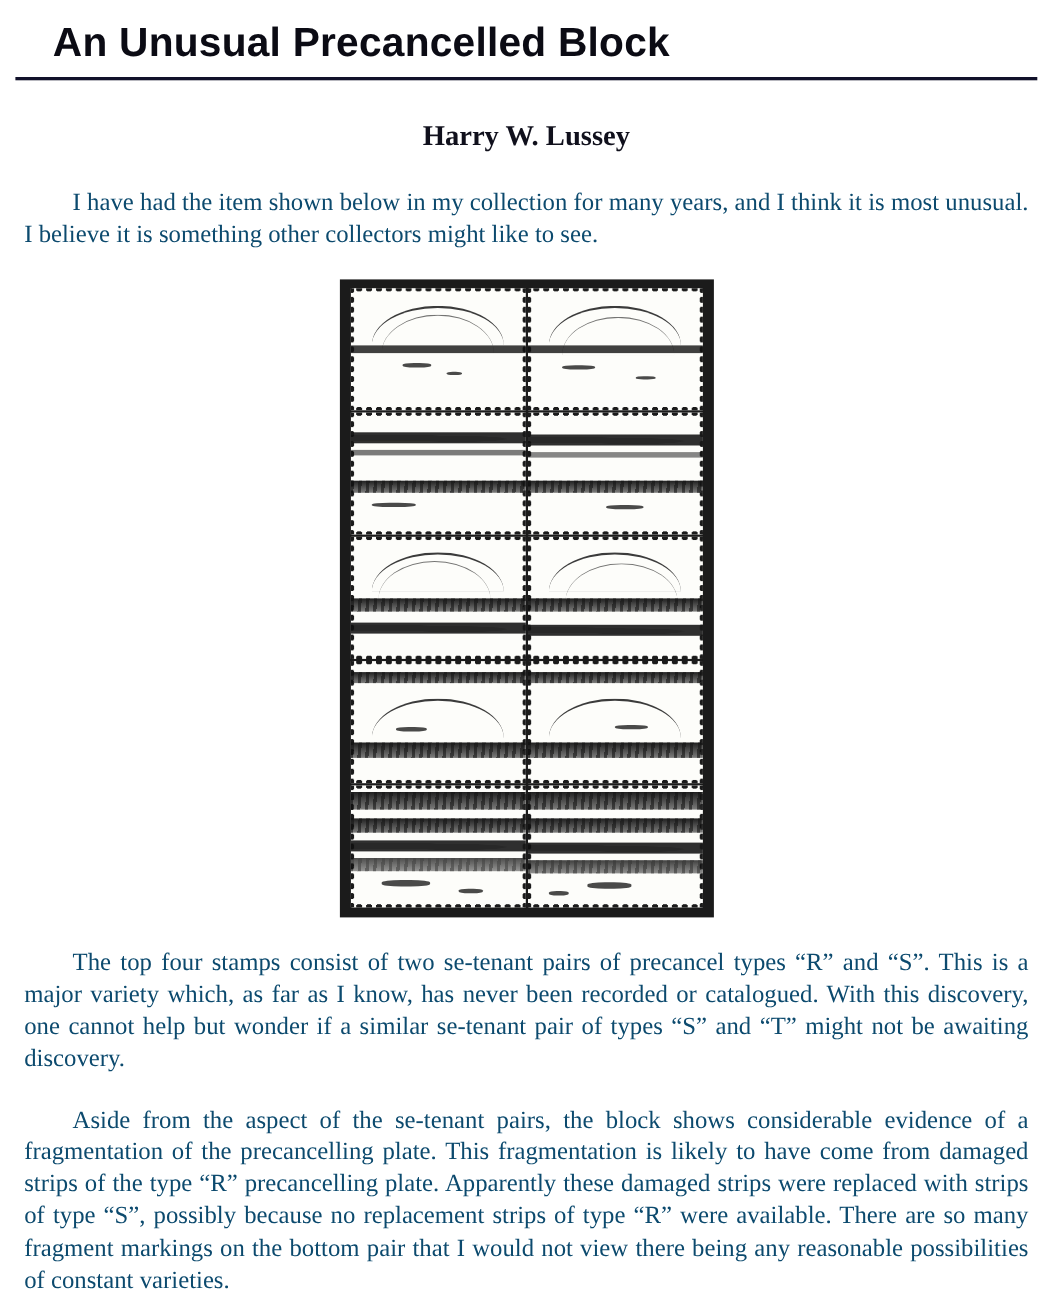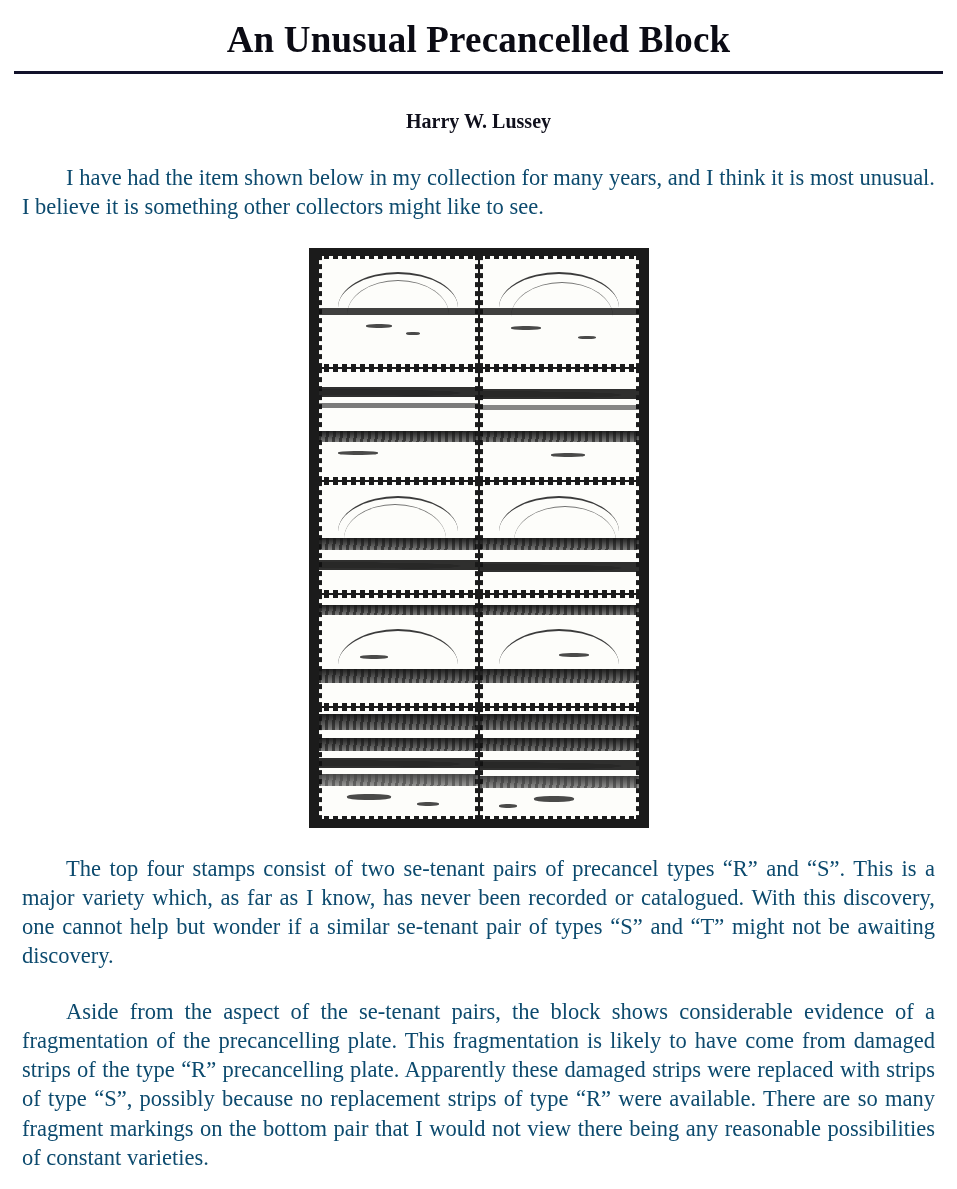--- a/index.html
+++ b/index.html
@@ -18,41 +18,41 @@
 
   .page {
     position: relative;
     width: 957px;
     height: 1189px;
     padding: 0;
     box-sizing: border-box;
   }
 
   .title {
-    text-align: center;
-    font-family: Liberation Serif, serif;
+    text-align: left;
+    font-family: Liberation Sans, sans-serif;
     font-weight: bold;
     font-size: 37px;
     letter-spacing: 0.2px;
     margin: 18px 0 0 0;
-    padding: 0 30px;
+    padding: 0 48px;
     color: #0b0b14;
   }
 
   .title-rule {
     margin: 10px 14px 0 14px;
     height: 3px;
     background: #11112a;
   }
 
   .byline {
     text-align: center;
     font-family: "Liberation Serif", serif;
     font-weight: bold;
-    font-size: 20px;
+    font-size: 26px;
     margin-top: 36px;
     color: #10101c;
   }
 
   .para {
     font-size: 22.5px;
     line-height: 1.3;
     margin: 0 22px 0 22px;
     text-align: justify;
     color: #0c4a6e;

